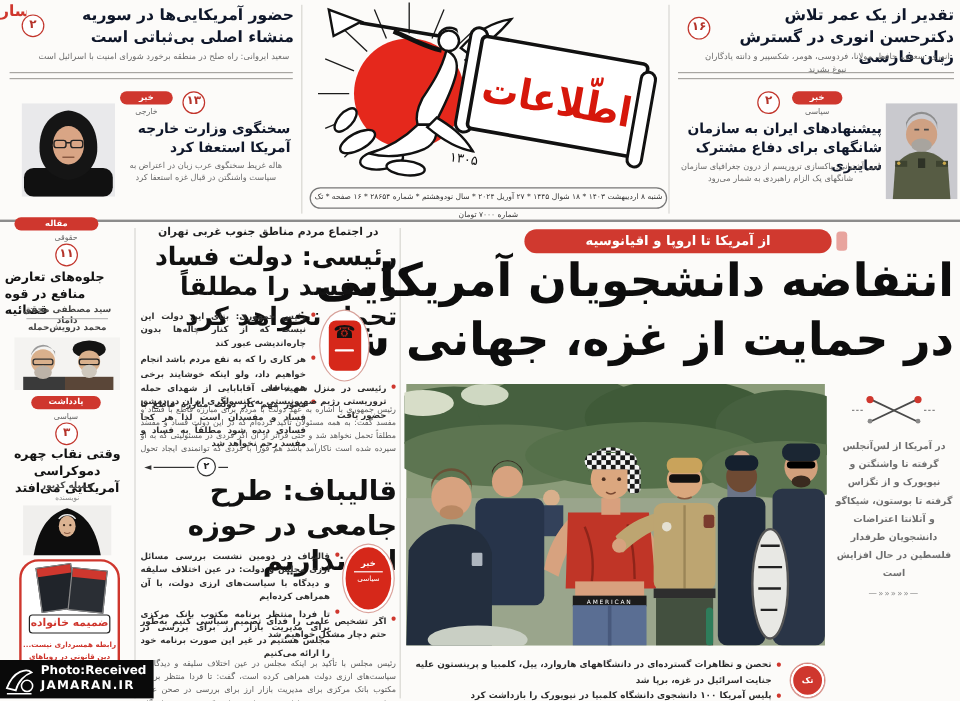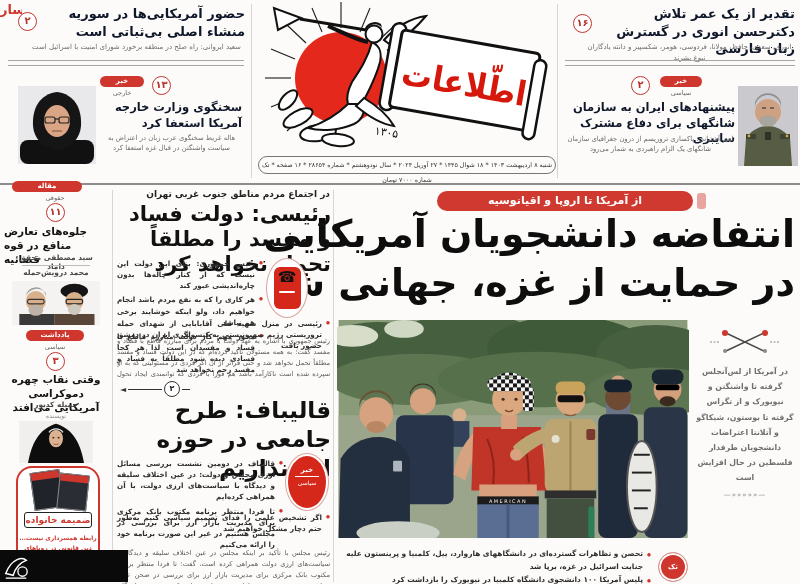--- a/index.html
+++ b/index.html
@@ -245,21 +245,21 @@
 </div>
 
 <div class="abs" style="left:658px;top:552px;width:28px;height:28px;border:1px solid #d99b94;border-radius:50%;
      background:#cf372e;box-shadow:inset 0 0 0 2px #fff;color:#fff;font-size:7px;line-height:28px;text-align:center;font-weight:700">تک</div>
 <div class="abs" style="left:337px;top:548px;width:314px">
   <div class="capline">تحصن و تظاهرات گسترده‌ای در دانشگاههای هاروارد، ییل، کلمبیا و پرینستون علیه جنایت اسرائیل در غزه، برپا شد</div>
   <div class="capline">پلیس آمریکا ۱۰۰ دانشجوی دانشگاه کلمبیا در نیویورک را بازداشت کرد</div>
 
 </div>
 
-<div class="abs" style="left:117px;top:189px;width:213px;font-size:9px;font-weight:700;color:#222;text-align:right">در اجتماع مردم مناطق جنوب غربی تهران</div>
+<div class="abs" style="left:117px;top:189px;width:213px;font-size:9px;font-weight:700;color:#222;text-align:center">در اجتماع مردم مناطق جنوب غربی تهران</div>
 <div class="abs" style="left:115px;top:202px;width:216px;font-size:21px;font-weight:800;color:#111;line-height:1.18;text-align:right">رئیسی: دولت فساد و مفسد را مطلقاً تحمل نخواهد کرد</div>
 
 <div class="abs" style="left:266px;top:258px;width:40px;height:58px;border:1px solid #d8a39c;border-radius:50%;
      background:#fff;display:flex;align-items:center;justify-content:center">
   <div style="width:27px;height:42px;background:#d6281a;border-radius:6px;text-align:center">
     <div style="font-size:15px;line-height:20px;color:#111">☎</div>
     <div style="width:16px;height:2px;background:#fff;margin:4px auto 0;border-radius:1px"></div>
   </div>
 </div>
 <div class="abs" style="left:117px;top:258px;width:146px">
@@ -354,13 +354,17 @@
     <div>دین قانونی در رویاهای سخت</div>
   </div>
 </div>
 
 <div class="abs" style="left:0;top:550px;width:128px;height:32px;background:#0a0a0a;display:flex;align-items:center;direction:ltr">
   <svg width="28" height="30" viewBox="0 0 30 32" style="margin-left:2px">
     <path d="M4,24 C10,8 22,6 26,10 C20,12 14,18 12,26 Z" fill="none" stroke="#fff" stroke-width="1.6"></path>
     <circle cx="22" cy="22" r="5" fill="none" stroke="#fff" stroke-width="1.4"></circle>
     <line x1="4" y1="29" x2="26" y2="29" stroke="#fff" stroke-width="1.4"></line>
   </svg>
+  <div style="color:#fff;font-weight:700;line-height:1.25;margin-left:4px">
+    <div style="font-size:10px">Photo:Received</div>
+    <div style="font-size:10px;letter-spacing:1px">JAMARAN.IR</div>
+  </div>
 </div>
 
 </body></html>

